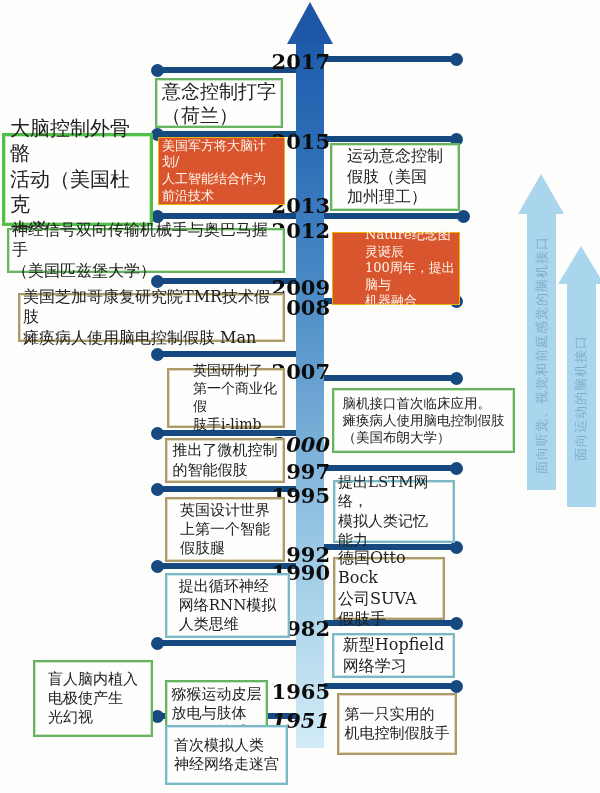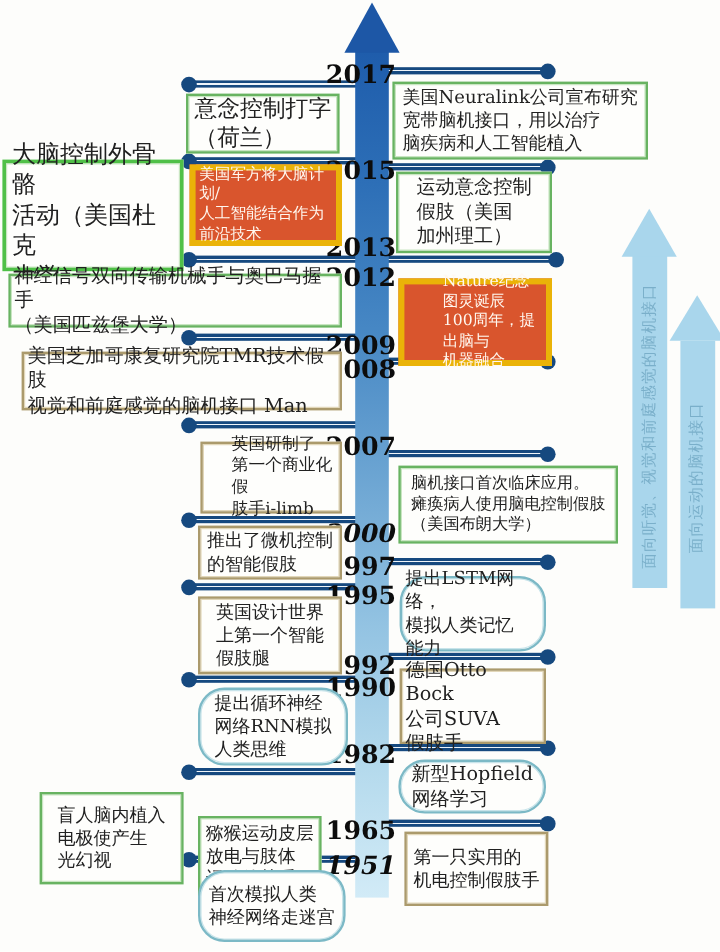--- a/index.html
+++ b/index.html
@@ -5,22 +5,22 @@
   html,body{margin:0;padding:0;}
   body{background:#ffffff;}
   #stage{position:relative;width:600px;height:793px;background:#fdfdfb;overflow:hidden;
          font-family:"DejaVu Serif","Liberation Serif",serif;}
   .box{position:absolute;box-sizing:border-box;background:#fefefc;border:2px solid #999;
        display:flex;align-items:center;justify-content:center;text-align:left;
        white-space:pre-line;color:#212121;line-height:1.28;padding:1px 3px;}
   .green{border-color:#68b361;box-shadow:inset 0 0 0 1px #c9e6c2;}
   .bright{border-color:#50c048;border-width:3px;box-shadow:inset 0 0 0 1px #c9e6c2;}
   .tan{border-color:#ab9a6c;box-shadow:inset 0 0 0 1px #e2d7b9;}
-  .teal{border-color:#7cb9c6;box-shadow:inset 0 0 0 1px #c8e4ea;border-radius:22px;}
-  .orange{background:#d9552d;border:5px solid #eab308;color:#fff7ef;box-shadow:none;}
+  .teal{border-color:#7cb9c6;box-shadow:inset 0 0 0 1px #c8e4ea;}
+  .orange{background:#d9552d;border:1px solid #eab308;color:#fff7ef;box-shadow:none;}
   .line{position:absolute;height:6px;
         background:linear-gradient(#16497f 0 42%,#eef4f9 42% 58%,#16497f 58% 100%);}
   .dot{position:absolute;width:13px;height:13px;border-radius:50%;background:#16497f;}
   .year{position:absolute;font-weight:bold;font-size:21px;color:#0c0c0c;width:62px;text-align:right;}
   .shaft{position:absolute;left:296px;top:40px;width:28px;height:708px;
          background:linear-gradient(#1e5cab 0%,#2d6fb7 16%,#4687c4 33%,#6ba4d2 50%,#93c3e2 68%,#b3d9ec 84%,#d2ebf7 100%);}
   .head{position:absolute;width:0;height:0;border-left:23px solid transparent;border-right:23px solid transparent;}
   .side-shaft{position:absolute;background:#a9d6ec;}
   .side-label{position:absolute;transform:rotate(-90deg);color:#6fa6c2;opacity:.8;
               font-size:13px;letter-spacing:1px;text-align:center;height:18px;line-height:18px;
@@ -103,57 +103,54 @@
 （荷兰）</div>
   <div class="box bright" style="left:2px;top:133px;width:151px;height:93px;font-size:20px;justify-content:flex-start;text-align:left;padding-left:5px;">大脑控制外骨骼
 活动（美国杜克
 大学）</div>
   <div class="box orange" style="left:158px;top:137px;width:127px;height:68px;font-size:13px;">美国军方将大脑计划/
 人工智能结合作为
 前沿技术</div>
   <div class="box green" style="left:7px;top:228px;width:278px;height:45px;font-size:16px;">神经信号双向传输机械手与奥巴马握手
 （美国匹兹堡大学）</div>
   <div class="box tan" style="left:18px;top:293px;width:267px;height:49px;font-size:16px;">美国芝加哥康复研究院TMR技术假肢
-视觉和前庭感觉的脑机接口 Man</div>
+瘫痪病人使用脑电控制假肢 Man</div>
   <div class="box tan" style="left:167px;top:368px;width:118px;height:60px;font-size:14px;padding-left:24px;">英国研制了
 第一个商业化假
 肢手i-limb</div>
   <div class="box tan" style="left:165px;top:438px;width:120px;height:45px;font-size:15px;">推出了微机控制
 的智能假肢</div>
   <div class="box tan" style="left:165px;top:497px;width:120px;height:65px;font-size:15px;">英国设计世界
 上第一个智能
 假肢腿</div>
   <div class="box teal" style="left:165px;top:573px;width:125px;height:65px;font-size:15px;">提出循环神经
 网络RNN模拟
 人类思维</div>
   <div class="box green" style="left:33px;top:660px;width:120px;height:77px;font-size:15px;">盲人脑内植入
 电极使产生
 光幻视</div>
   <div class="box green" style="left:165px;top:648px;width:103px;height:67px;font-size:15px;margin-top:32px;">猕猴运动皮层
 放电与肢体
 运动的关系</div>
   <div class="box teal" style="left:165px;top:725px;width:123px;height:60px;font-size:15px;">首次模拟人类
 神经网络走迷宫</div>
 
-  <div class="box green" style="left:327px;top:68px;width:213px;height:65px;font-size:15px;">美国Neuralink公司宣布研究
-宽带脑机接口，用以治疗
-脑疾病和人工智能植入</div>
   <div class="box green" style="left:330px;top:143px;width:130px;height:68px;font-size:16px;">运动意念控制
 假肢（美国
 加州理工）</div>
   <div class="box orange" style="left:332px;top:232px;width:128px;height:73px;font-size:13px;padding-left:32px;">Nature纪念图灵诞辰
 100周年，提出脑与
 机器融合</div>
   <div class="box green" style="left:332px;top:388px;width:183px;height:65px;font-size:13.5px;">脑机接口首次临床应用。
 瘫痪病人使用脑电控制假肢
 （美国布朗大学）</div>
   <div class="box teal" style="left:333px;top:480px;width:122px;height:63px;font-size:15px;">提出LSTM网络，
 模拟人类记忆
 能力</div>
-  <div class="box tan" style="left:333px;top:557px;width:122px;height:63px;font-size:16px;">德国Otto Bock
+  <div class="box tan" style="left:333px;top:557px;width:112px;height:63px;font-size:16px;">德国Otto Bock
 公司SUVA
 假肢手</div>
   <div class="box teal" style="left:332px;top:633px;width:123px;height:45px;font-size:16px;">新型Hopfield
 网络学习</div>
   <div class="box tan" style="left:337px;top:693px;width:120px;height:62px;font-size:15px;">第一只实用的
 机电控制假肢手</div>
 
 </div>
 
 </body></html>

